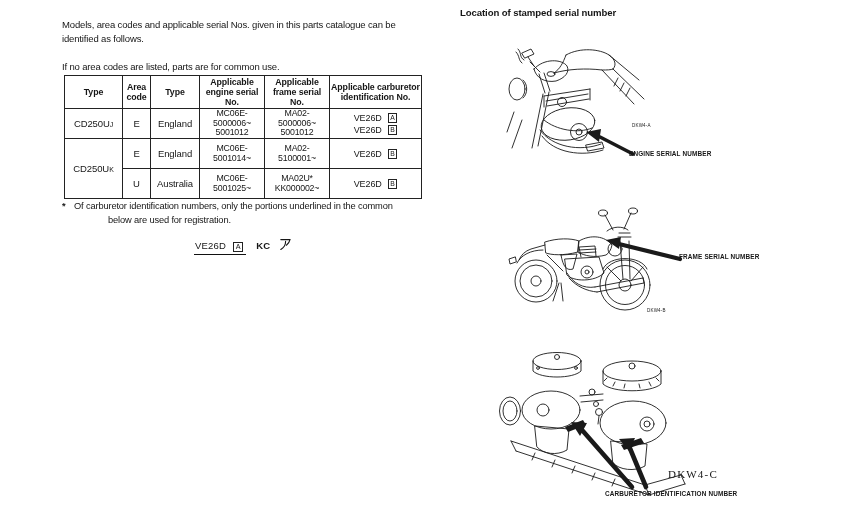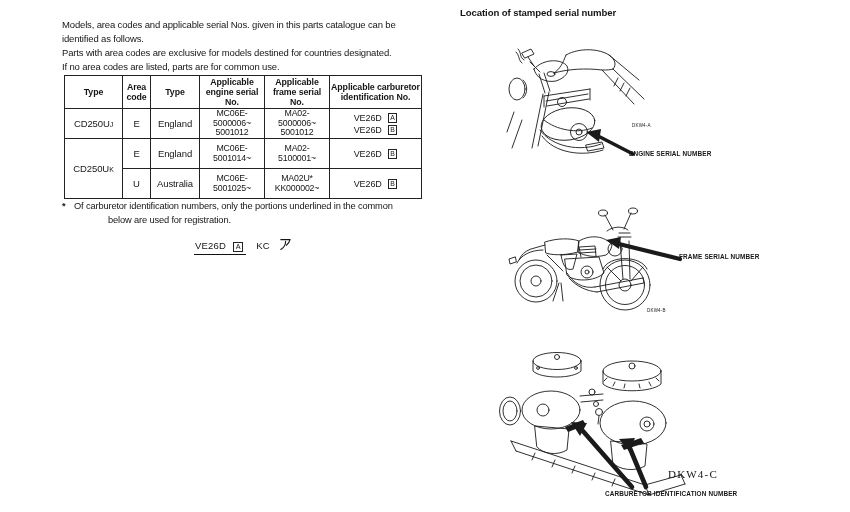--- a/index.html
+++ b/index.html
@@ -20,40 +20,39 @@
   .boxed{display:inline-block;border:1px solid #222;font-size:6.8px;line-height:7.6px;
          padding:0 1.6px;margin-left:6px;vertical-align:0.5px;}
   .msub{font-size:7px;}
 
   
   .fn-line{font-size:9.3px;letter-spacing:-0.15px;white-space:nowrap;line-height:14px;}
   .example{font-size:9.5px;letter-spacing:0.2px;white-space:nowrap;}
   .ex-underline{display:inline-block;border-bottom:1.2px solid #111;padding:0 3px 2px 1px;}
   .ex-box{display:inline-block;border:1px solid #222;font-size:7.2px;line-height:8px;
           padding:0 1.6px;margin-left:7px;vertical-align:0.5px;}
-  .ex-part{margin-left:10px;}
+  .ex-part{margin-left:10px;font-weight:bold;}
 
   
   svg.fig path,svg.fig circle,svg.fig ellipse{fill:none;stroke:#1a1a1a;stroke-width:0.9;
           stroke-linecap:round;stroke-linejoin:round;}
   svg.fig .thick{stroke-width:3.6;}
   svg.fig .fill{fill:#1a1a1a;stroke:none;}
   .fig-label{font-size:6.4px;font-weight:bold;letter-spacing:0.15px;white-space:nowrap;}
   .fig-caption{font-size:4.5px;letter-spacing:0.2px;white-space:nowrap;color:#222;}
   .dkw-c{font-size:11px;font-family:"Liberation Serif",serif;letter-spacing:1.2px;white-space:nowrap;}
 </style>
 </head>
 <body>
 
 <div class="page">
 
 
   <div class="abs bodyline" style="left:62px;top:18px;">Models, area codes and applicable serial Nos. given in this parts catalogue can be</div>
   <div class="abs bodyline" style="left:62px;top:32px;">identified as follows.</div>
-  <div class="abs bodyline" style="left:62px;top:46px;">Parts with area codes are exclusive for models destined for countries designated.</div>
   <div class="abs bodyline" style="left:62px;top:60px;">If no area codes are listed, parts are for common use.</div>
 
   <table class="models">
     <colgroup>
       <col style="width:58px">
         <col style="width:28px">
         <col style="width:49px">
       <col style="width:65px">
         <col style="width:65px">
         <col style="width:92px">

